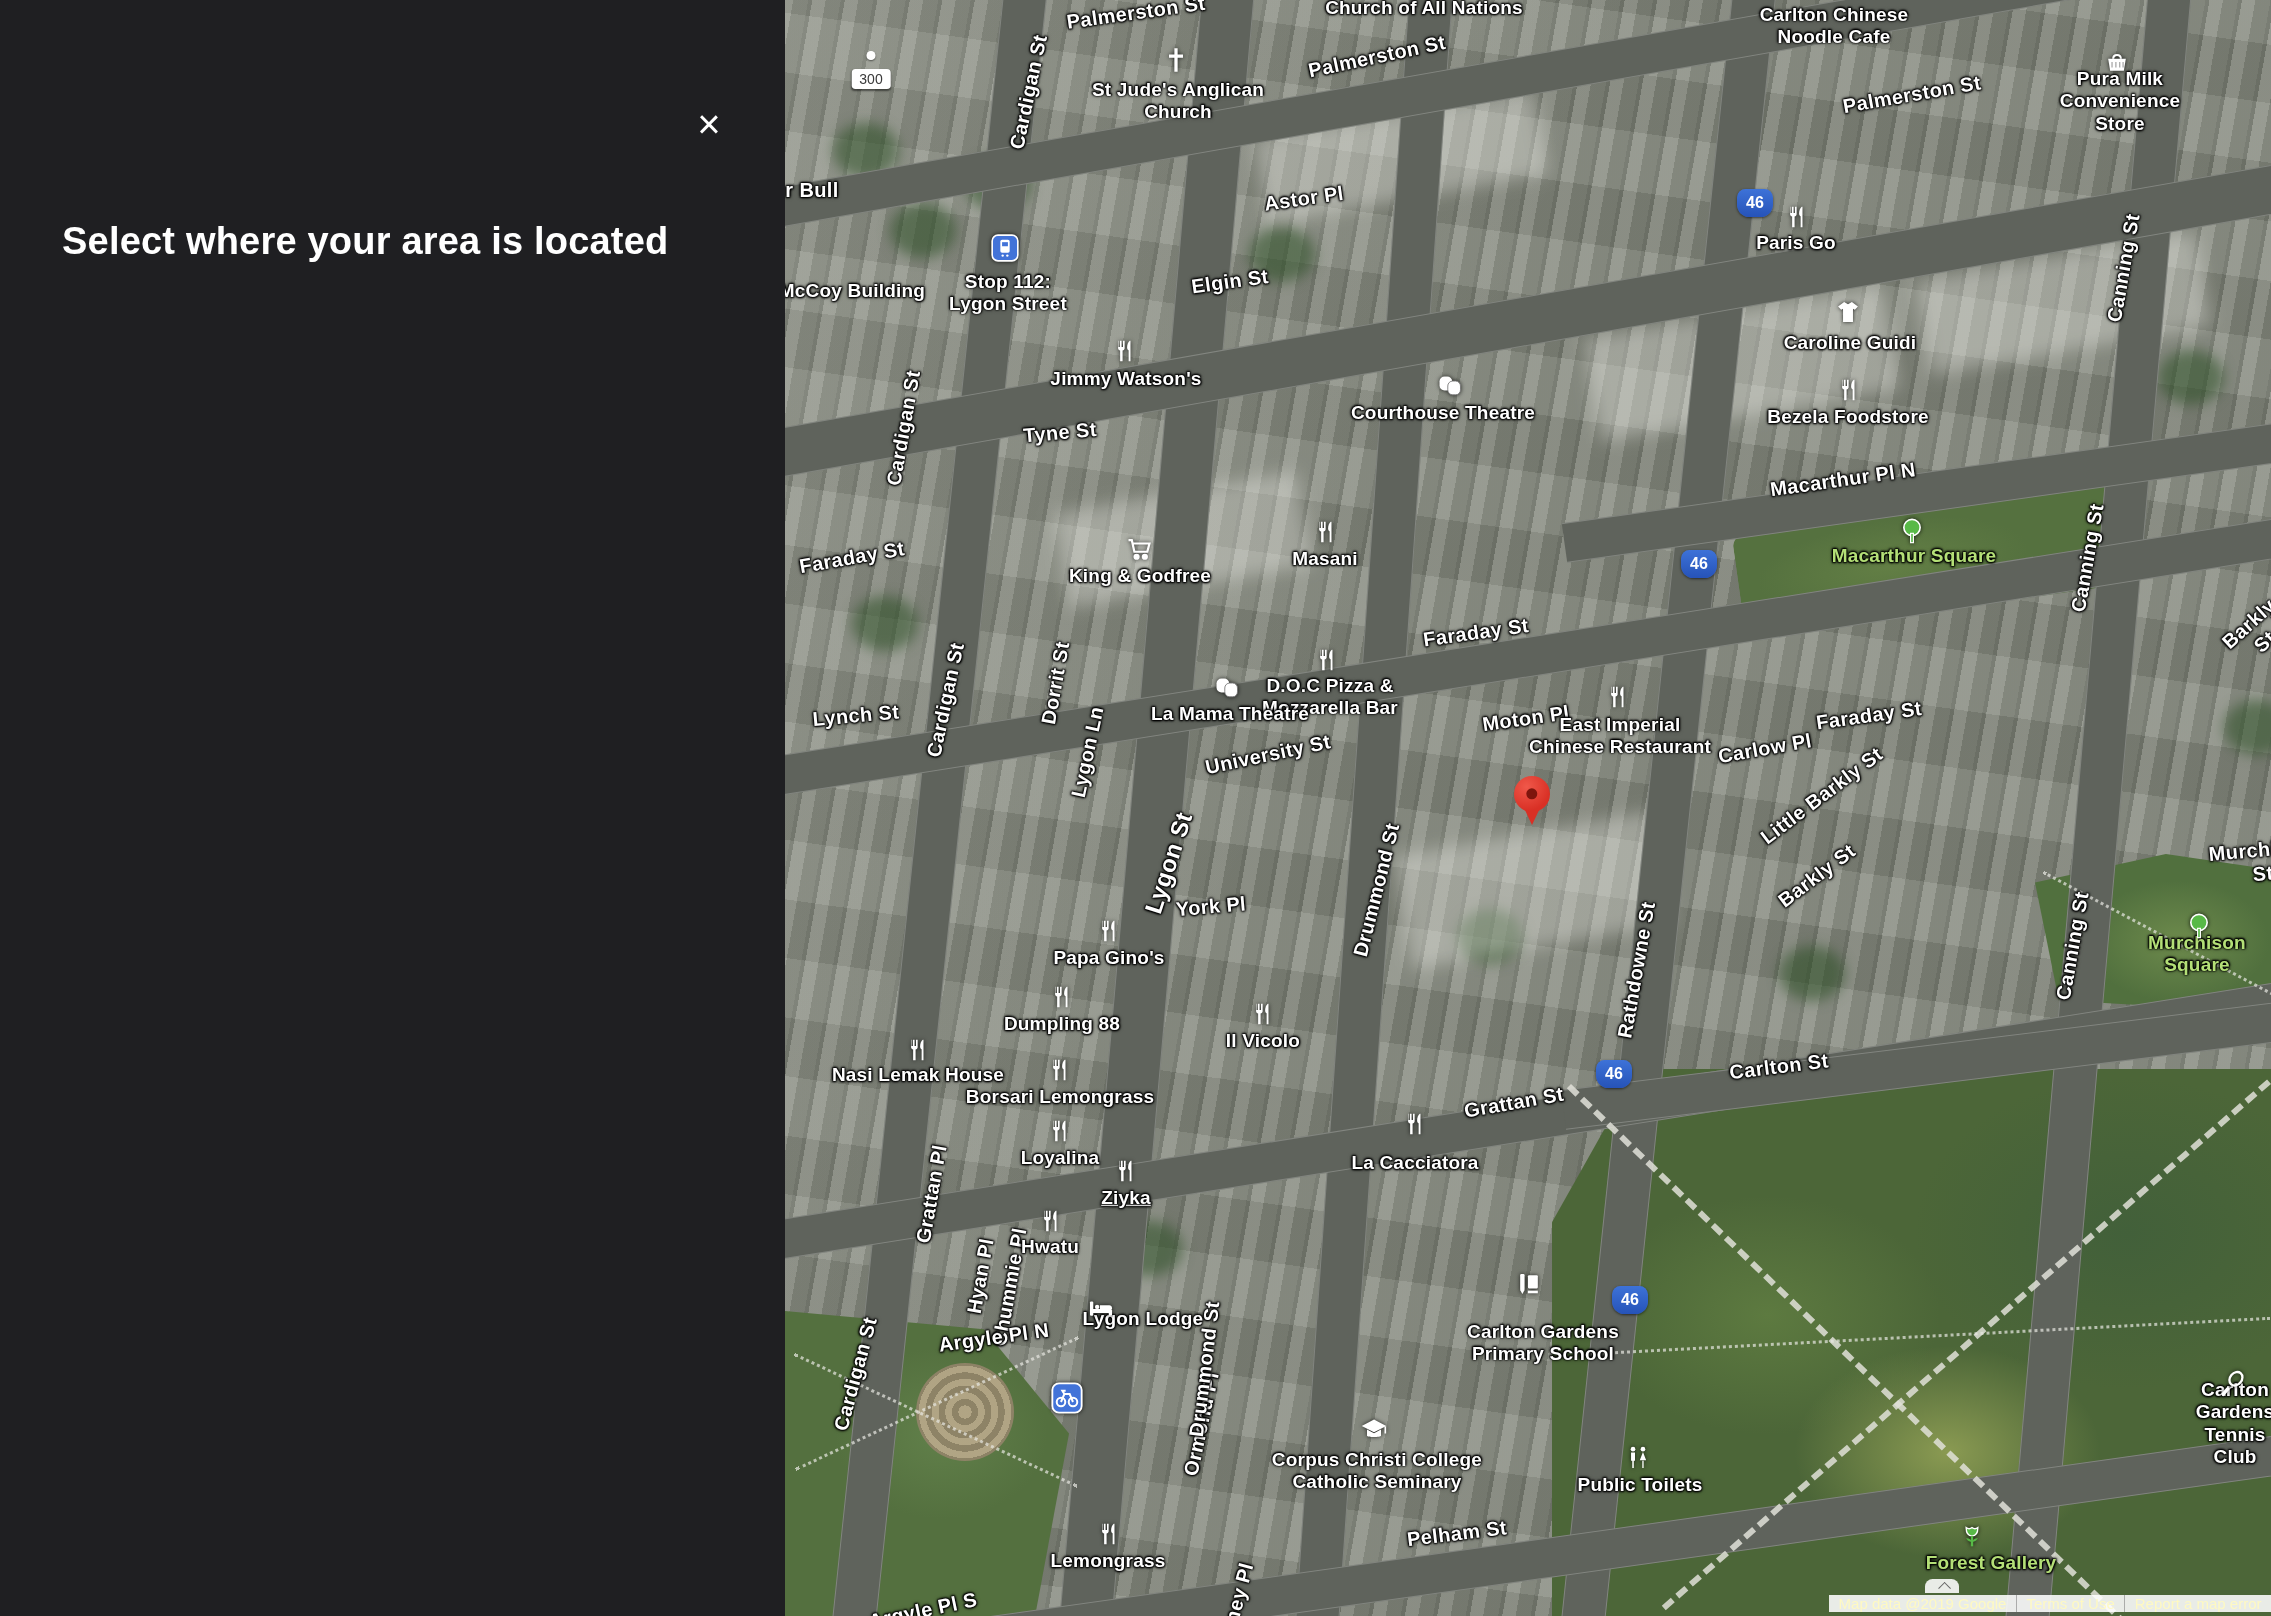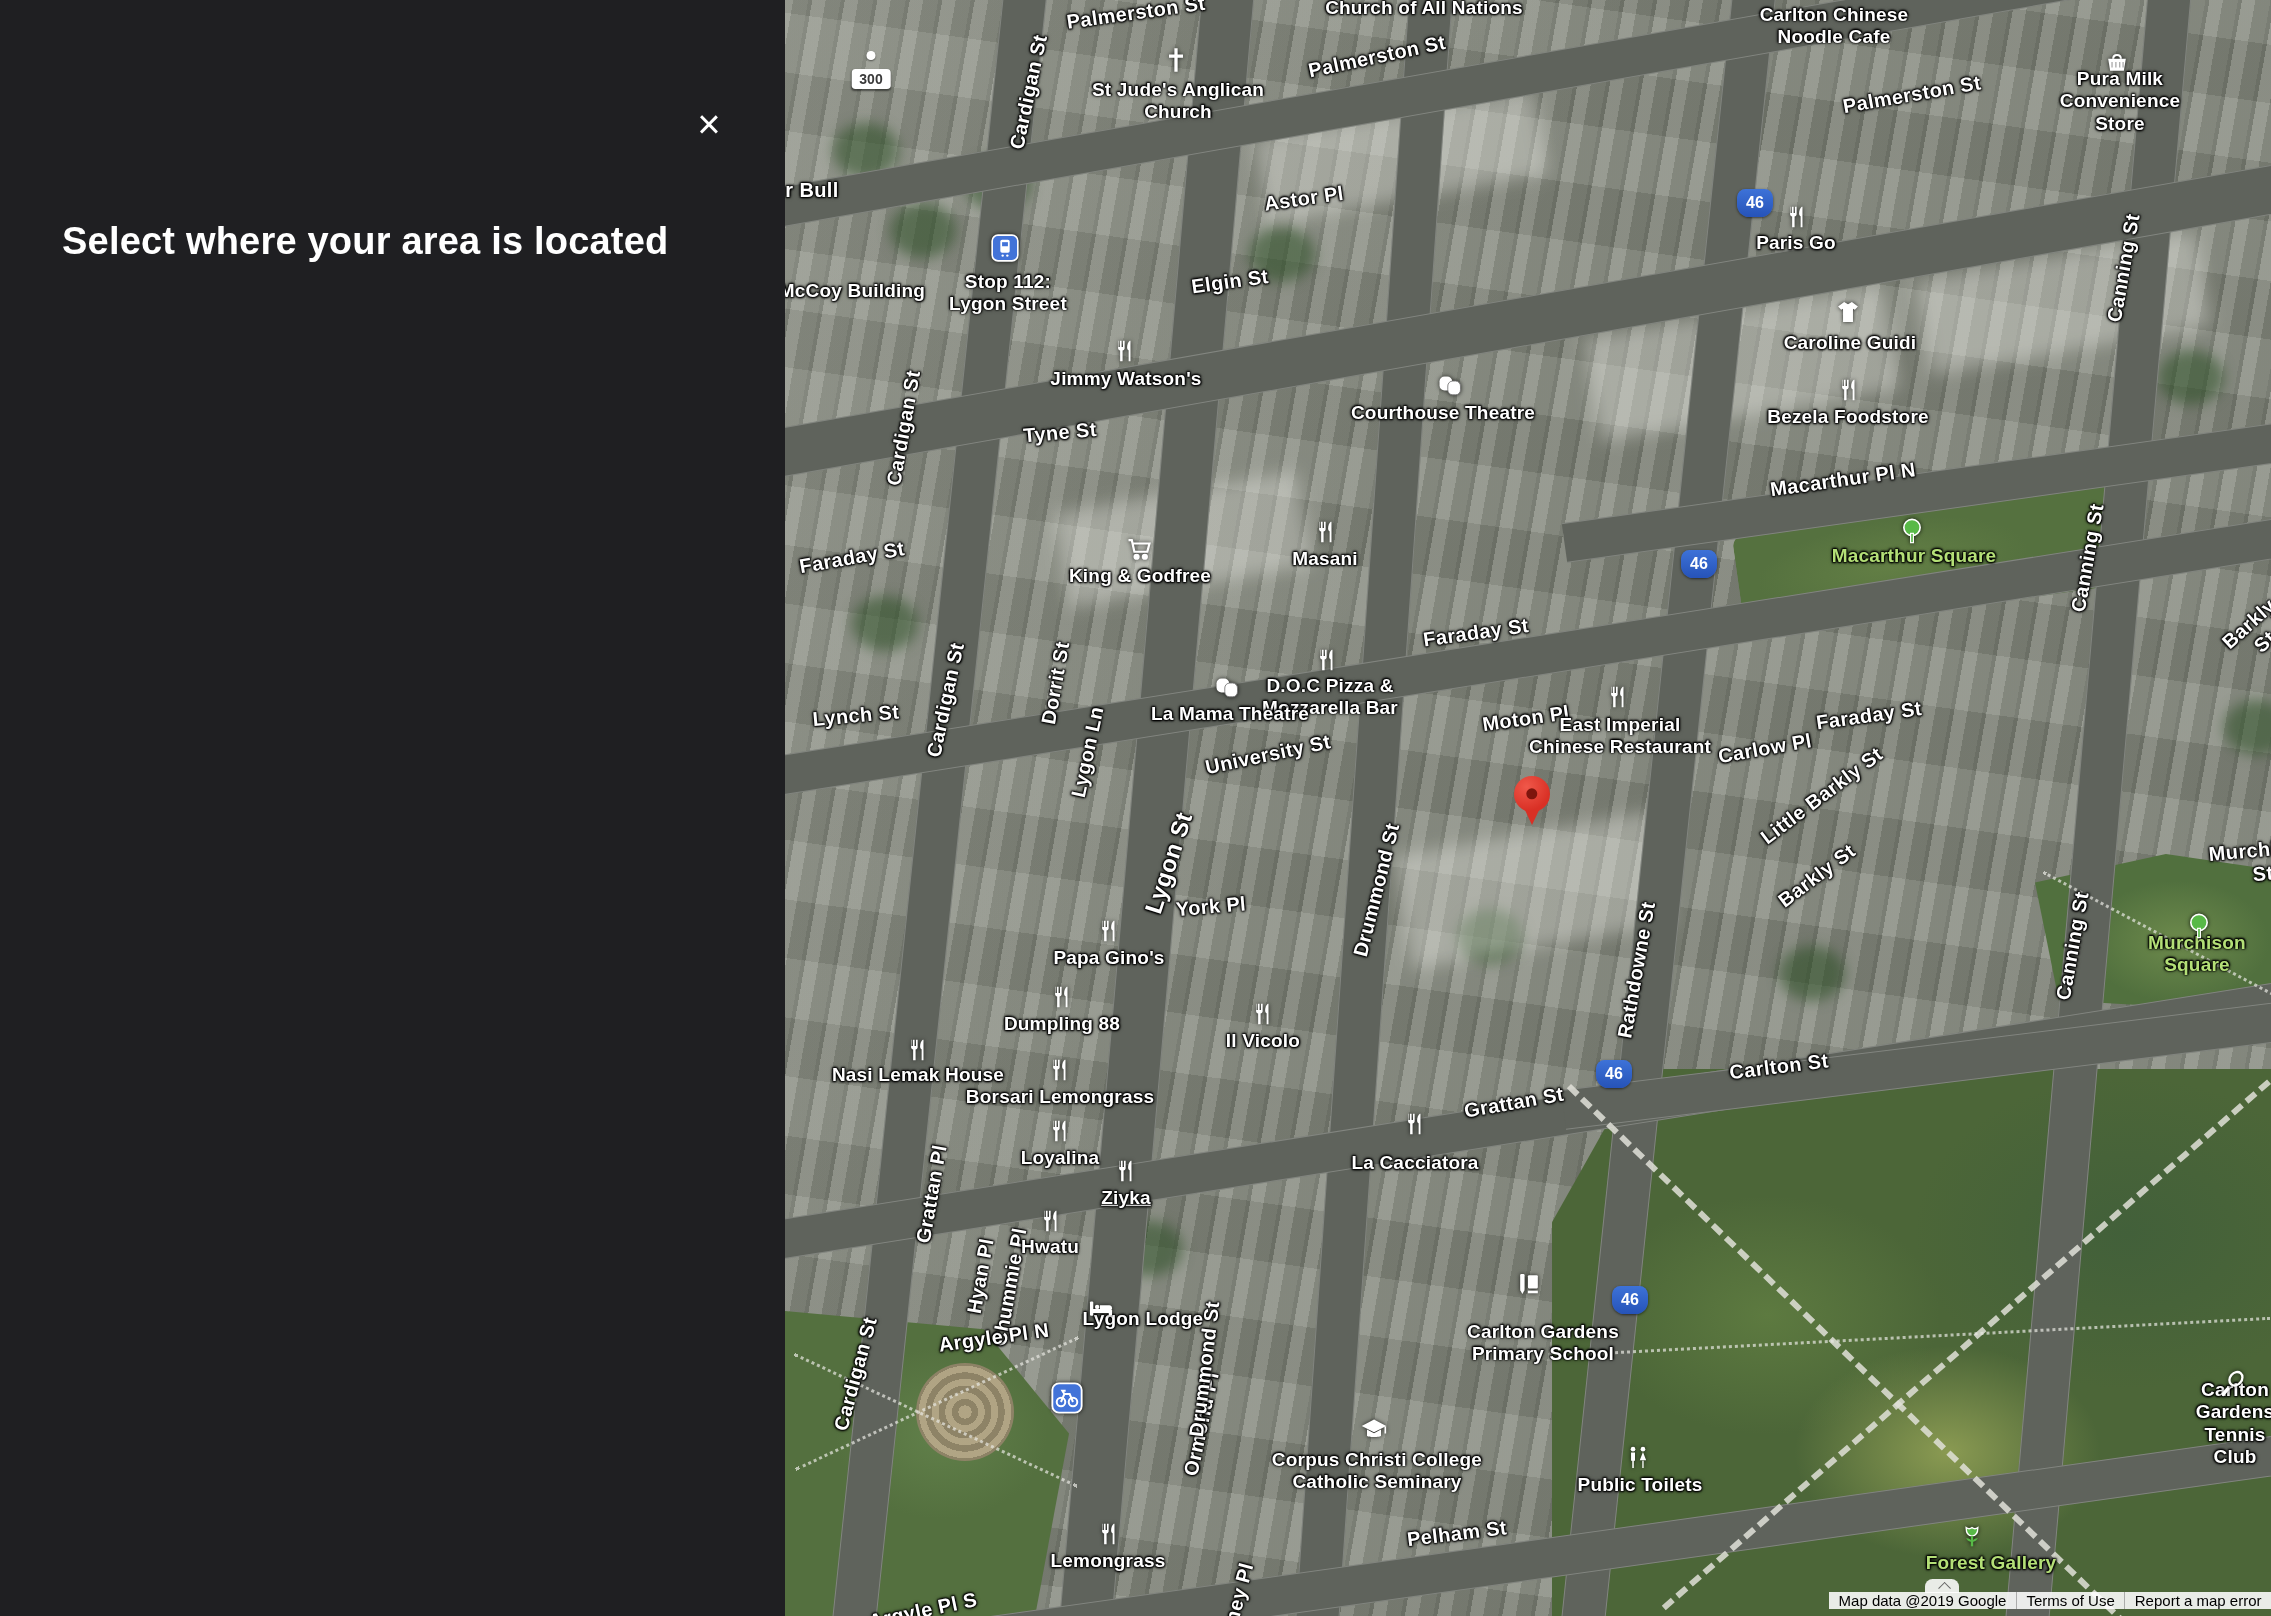--- a/index.html
+++ b/index.html
@@ -60,27 +60,27 @@
 
   .pin{position:absolute;width:38px;height:55px;transform:translate(-50%,-100%);pointer-events:none;}
   .pin-head{width:36px;height:36px;border-radius:50%;margin:0 auto;
     background:radial-gradient(circle at 35% 30%, #f0584a, #d93025 70%);position:relative;}
   .pin-head::after{content:"";position:absolute;left:50%;top:50%;width:11.4px;height:11.4px;border-radius:50%;
     background:#7e150d;transform:translate(-50%,-50%);}
   .pin-tail{width:0;height:0;margin:-5.7px auto 0;border-left:9.5px solid transparent;
     border-right:9.5px solid transparent;border-top:19px solid #d93025;}
 
   .marker300{position:absolute;transform:translate(-50%,-50%);background:#fff;color:#3a3a3a;
-    font-weight:700;font-size:14px;padding:1.9px 7.6px;border-radius:3.8px;box-shadow:0 0.9px 1.9px rgba(0,0,0,.5);
+    font-weight:400;font-size:14px;padding:1.9px 7.6px;border-radius:3.8px;box-shadow:0 0.9px 1.9px rgba(0,0,0,.5);
     pointer-events:none;}
   .marker300::before{content:"";position:absolute;left:50%;top:-18px;width:8.5px;height:8.5px;border-radius:50%;
     background:#fff;box-shadow:0 0.9px 1.9px rgba(0,0,0,.5);transform:translateX(-50%);}
 
-  .attrbar{position:absolute;right:0;bottom:0;height:32px;display:flex;align-items:center;
-    font-size:15px;color:#000000;}
+  .attrbar{position:absolute;right:0;bottom:0;height:21px;display:flex;align-items:flex-start;
+    font-size:15px;color:#fef9c3;}
   .attrbar .seg{background:rgba(255,255,255,.88);display:flex;align-items:center;
     padding:0 9.5px;border-left:0.9px solid rgba(120,120,120,.55);}
   .attrbar .seg:first-child{border-left:none;}
   .attr-caret{position:absolute;right:312px;bottom:23px;width:34px;height:14px;
     background:rgba(255,255,255,.88);border-radius:7.6px 7.6px 0 0;display:flex;align-items:center;justify-content:center;}
   .attr-caret i{width:7.6px;height:7.6px;border-top:1.9px solid #666;border-right:1.9px solid #666;
     transform:rotate(-45deg) translateY(2.8px);}
 
   
   .panel{position:absolute;left:0;top:0;width:785px;height:1616px;background:#1f1f22;z-index:10;}

